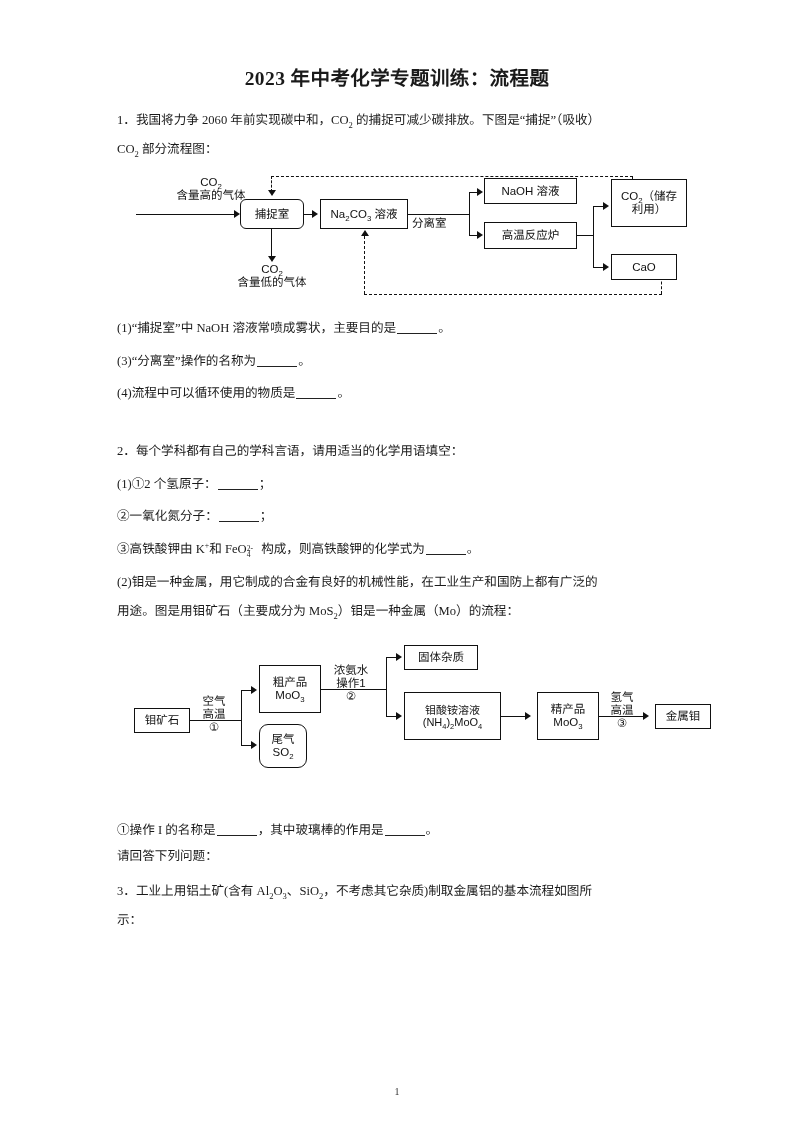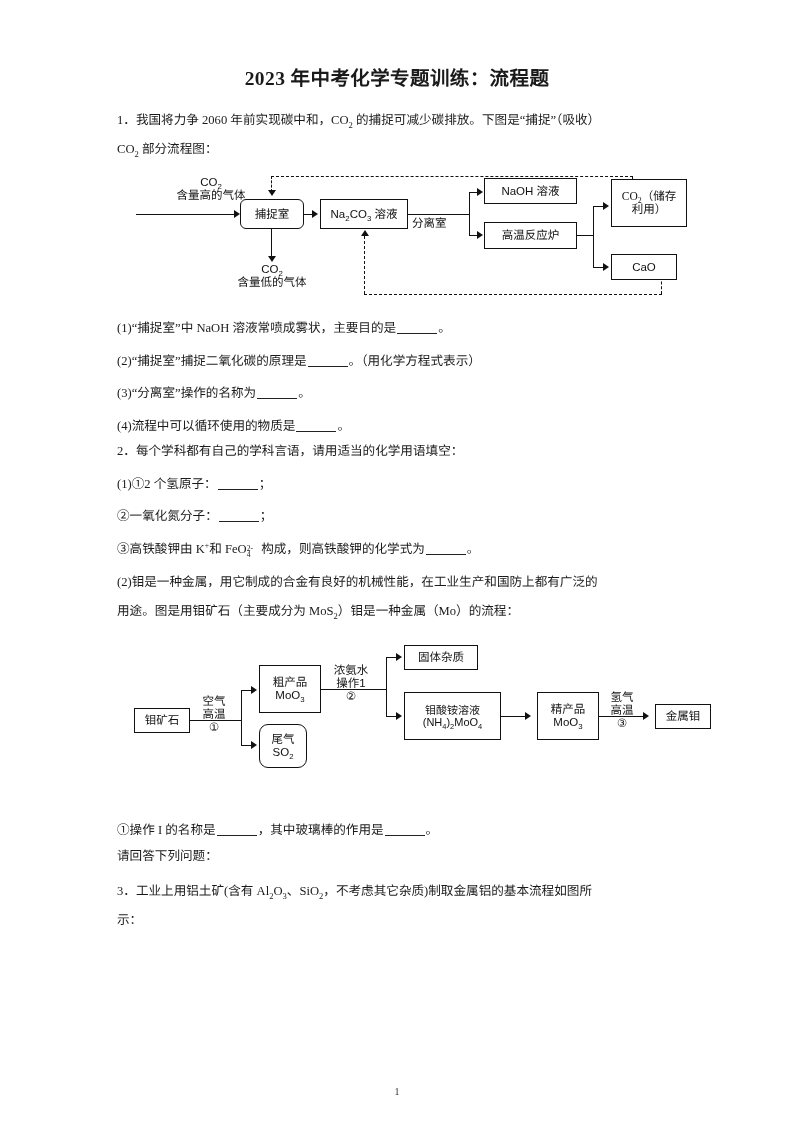--- a/index.html
+++ b/index.html
@@ -224,38 +224,35 @@
 
     <div class="fline h" style="left:449px; top:67px; width:17px;"></div>
     <div class="fline v" style="left:465px; top:38px; height:62px;"></div>
 
     <div class="fline h" style="left:465px; top:38px; width:12px;"></div>
     <div class="arrow right" style="left:475px; top:34px;"></div>
 
     <div class="fline h" style="left:465px; top:99px; width:12px;"></div>
     <div class="arrow right" style="left:475px; top:95px;"></div>
 
-    <div class="fbox" style="left:483px; top:11px; width:76px; height:48px; flex-direction:column;font-family:Liberation Serif, serif;">
+    <div class="fbox" style="left:483px; top:11px; width:76px; height:48px; flex-direction:column;">
       <div>
         <span>CO</span><sub>2</sub><span>（储存</span>
       </div>
       <div>利用）</div>
     </div>
 
     <div class="fbox" style="left:483px; top:86px; width:66px; height:26px;">
       <span>CaO</span>
     </div>
   </div>
 
   <div class="body-block" style="top:321px;">
     <div class="para">
       <span>(1)“捕捉室”中 NaOH 溶液常喷成雾状，主要目的是</span><span class="blank"></span><span>。</span>
-    </div>
-    <div class="para" style="margin-top:17px;">
-      <span>(2)“捕捉室”捕捉二氧化碳的原理是</span><span class="blank"></span><span>。（用化学方程式表示）</span>
     </div>
     <div class="para" style="margin-top:17px;">
       <span>(3)“分离室”操作的名称为</span><span class="blank"></span><span>。</span>
     </div>
     <div class="para" style="margin-top:17px;">
       <span>(4)流程中可以循环使用的物质是</span><span class="blank"></span><span>。</span>
     </div>
   </div>
 
   <div class="body-block" style="top:444px;">

